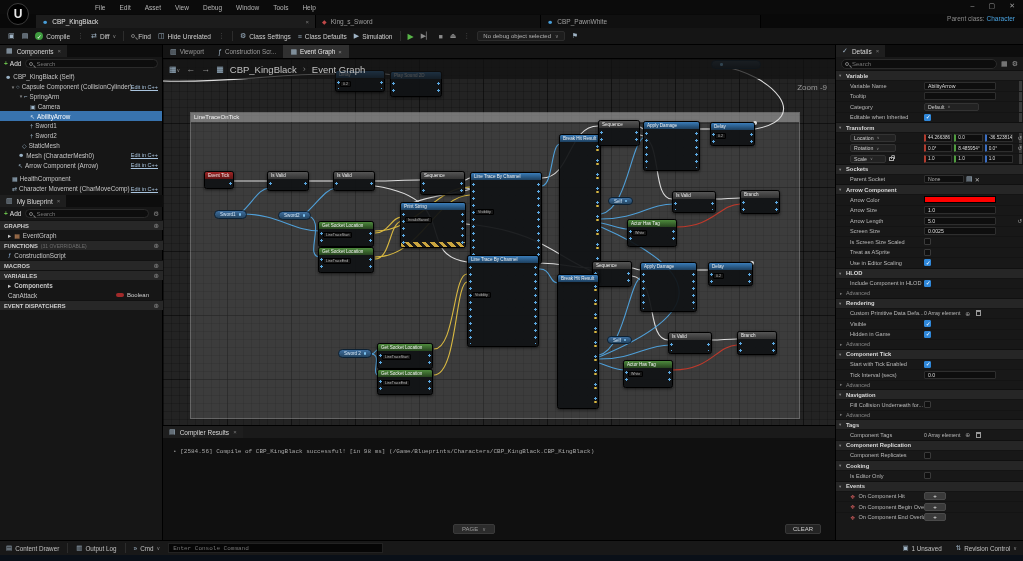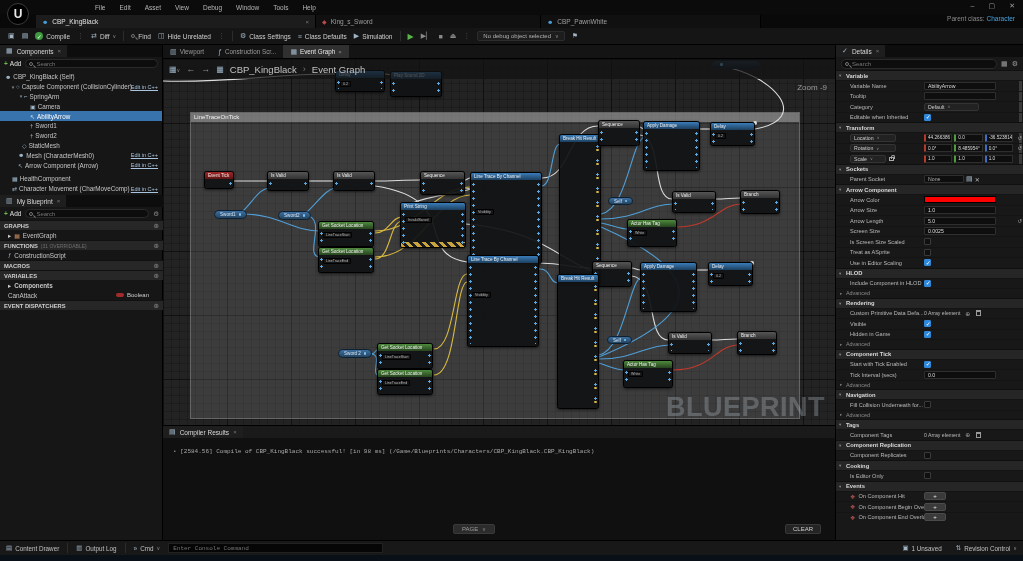--- a/index.html
+++ b/index.html
@@ -372,21 +372,20 @@
   <div id="breadcrumb">
     <span class="bi">▦<span style="color:#8a8a8a;font-size:5px">∨</span></span>
     <span class="nav">←</span>
     <span class="nav">→</span>
     <span class="bi">▦</span>
     <span class="crumb">CBP_KingBlack</span>
     <span class="crumbsep">›</span>
     <span class="crumb">Event Graph</span>
   </div>
   <div id="zoomlbl">Zoom -9</div>
-  <div id="watermark">BLUEPRINT</div>
 
   <div id="comment">
     <div class="ch">LineTraceOnTick</div>
   </div>
 
   <svg id="wires" viewBox="0 0 672 366">
     <g fill="none" stroke-width="1.1">
       <path stroke="#dcdcdc" d="M0,22 C70,24 120,14 172,15"></path>
       <path stroke="#dcdcdc" d="M222,15 C226,15 228,16 227,16"></path>
       <path stroke="#dcdcdc" d="M71,122 C84,122 92,122 104,122"></path>

